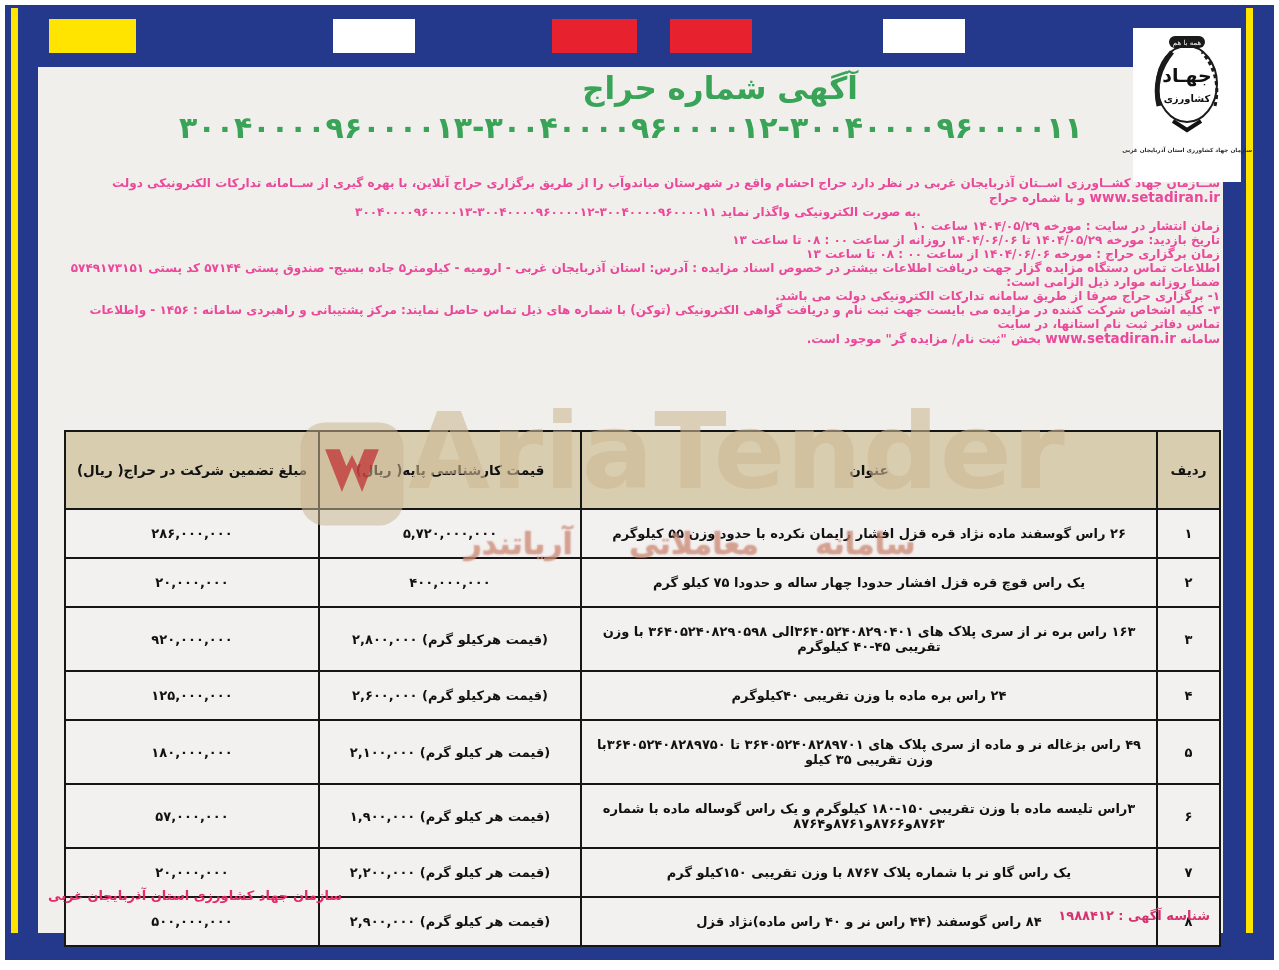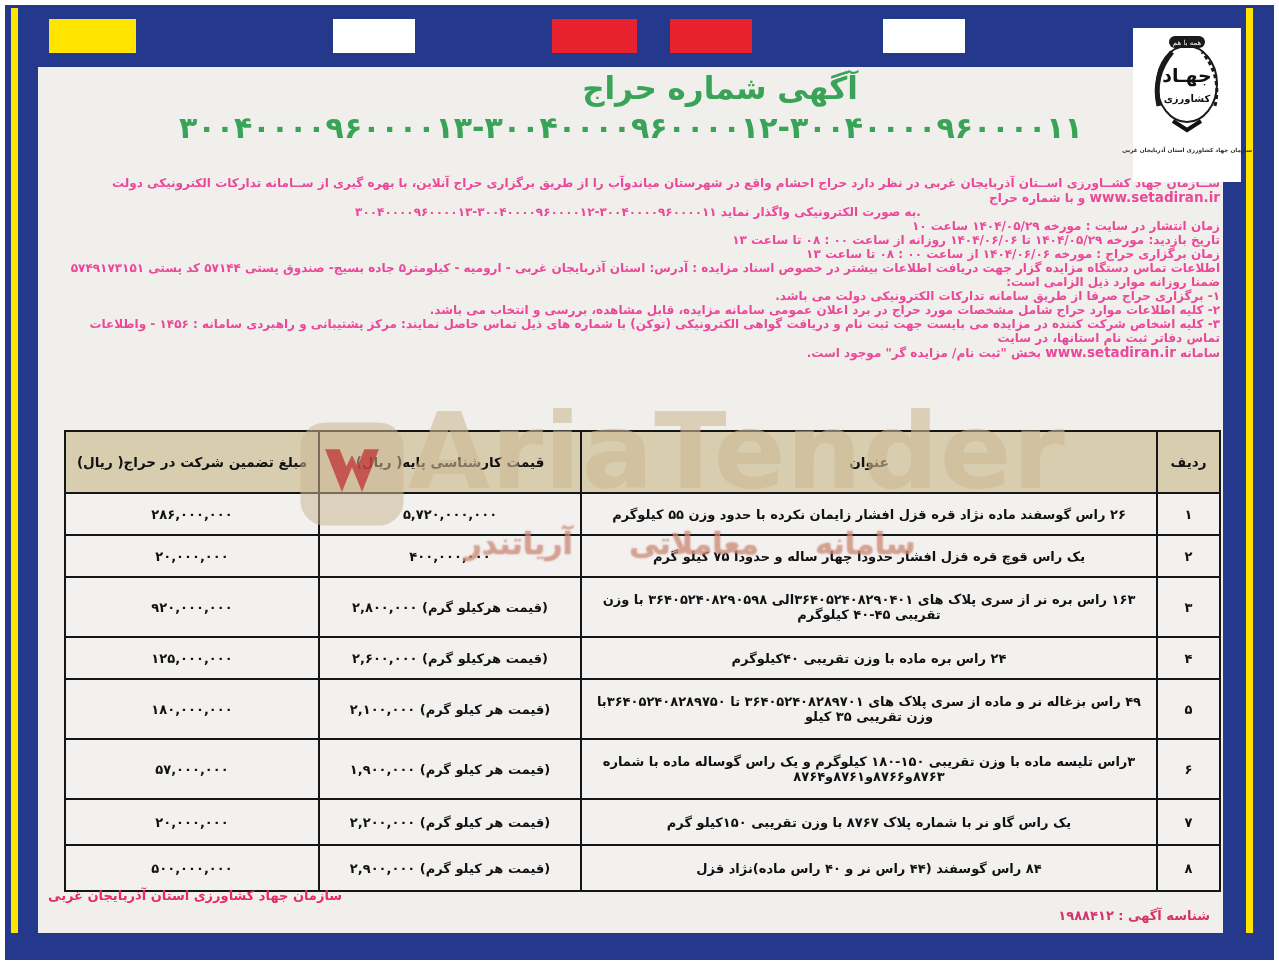--- a/index.html
+++ b/index.html
@@ -25,21 +25,21 @@
   .body-text{position:absolute;left:56px;top:176px;width:1164px;z-index:3;direction:rtl;
              color:#ec4899;font-size:12px;font-weight:700;line-height:14px;text-align:right;}
   .bline{white-space:normal;}
   .bline.center{text-align:center;}
   .bline.ltr{direction:ltr;}
   .bline .url{font-size:13.5px;font-weight:800;}
   
   table.auction{position:absolute;left:64px;top:430px;width:1155px;z-index:3;direction:rtl;
                 border-collapse:collapse;table-layout:fixed;}
   table.auction th,table.auction td{border:2px solid #161616;text-align:center;vertical-align:middle;
-                color:#111;padding:8px 8px;}
+                color:#111;padding:16px 8px;}
   table.auction th{background:#d9cdb0;height:44px;font-size:13.5px;font-weight:800;}
   table.auction td{background:#f2f1ef;font-size:13px;font-weight:700;}
   .c-no{width:63px;} .c-title{width:576px;} .c-price{width:262px;} .c-dep{width:254px;}
   td.num{font-size:13.5px;letter-spacing:.5px;}
   
   .wm{pointer-events:none;z-index:5;position:absolute;}
   .wm-latin{left:408px;top:390px;font-size:106px;font-weight:800;letter-spacing:1px;
             color:rgba(205,185,148,.60);font-family:"DejaVu Sans",sans-serif;}
   .wm-shield{left:296px;top:418px;}
   .wm-fa{left:300px;top:526px;width:780px;direction:rtl;text-align:center;font-size:30px;font-weight:800;
@@ -87,21 +87,20 @@
 
   <div class="body-text">
       <div class="bline"><span>ســازمان جهاد کشــاورزی اســتان آذربایجان غربی در نظر دارد حراج احشام واقع در شهرستان میاندوآب را از طریق برگزاری حراج آنلاین، با بهره گیری از ســامانه تدارکات الکترونیکی دولت </span><span class="url">www.setadiran.ir</span><span> و با شماره حراج</span></div>
       <div class="bline center ltr">۳۰۰۴۰۰۰۰۹۶۰۰۰۰۱۳-۳۰۰۴۰۰۰۰۹۶۰۰۰۰۱۲-۳۰۰۴۰۰۰۰۹۶۰۰۰۰۱۱ به صورت الکترونیکی واگذار نماید.</div>
       <div class="bline">زمان انتشار در سایت : مورخه ۱۴۰۴/۰۵/۲۹ ساعت ۱۰</div>
       <div class="bline">تاریخ بازدید: مورخه ۱۴۰۴/۰۵/۲۹ تا ۱۴۰۴/۰۶/۰۶ روزانه از ساعت ۰۰ : ۰۸ تا ساعت ۱۳</div>
       <div class="bline">زمان برگزاری حراج : مورخه ۱۴۰۴/۰۶/۰۶ از ساعت ۰۰ : ۰۸ تا ساعت ۱۳</div>
       <div class="bline">اطلاعات تماس دستگاه مزایده گزار جهت دریافت اطلاعات بیشتر در خصوص اسناد مزایده : آدرس: استان آذربایجان غربی - ارومیه - کیلومتر۵ جاده بسیج- صندوق پستی ۵۷۱۴۴ کد پستی ۵۷۴۹۱۷۳۱۵۱</div>
       <div class="bline">ضمنا روزانه موارد ذیل الزامی است:</div>
       <div class="bline">۱- برگزاری حراج صرفا از طریق سامانه تدارکات الکترونیکی دولت می باشد.</div>
-      <div class="bline">۲- کلیه اطلاعات موارد حراج شامل مشخصات مورد حراج در برد اعلان عمومی سامانه مزایده، قابل مشاهده، بررسی و انتخاب می باشد.</div>
       <div class="bline">۳- کلیه اشخاص شرکت کننده در مزایده می بایست جهت ثبت نام و دریافت گواهی الکترونیکی (توکن) با شماره های ذیل تماس حاصل نمایند: مرکز پشتیبانی و راهبردی سامانه : ۱۴۵۶ - واطلاعات تماس دفاتر ثبت نام استانها، در سایت</div>
       <div class="bline"><span>سامانه </span><span class="url">www.setadiran.ir</span><span> بخش "ثبت نام/ مزایده گر" موجود است.</span></div>
     </div>
 
   <table class="auction">
     <colgroup>
         <col class="c-no">
         <col class="c-title">
         <col class="c-price">
         <col class="c-dep">

